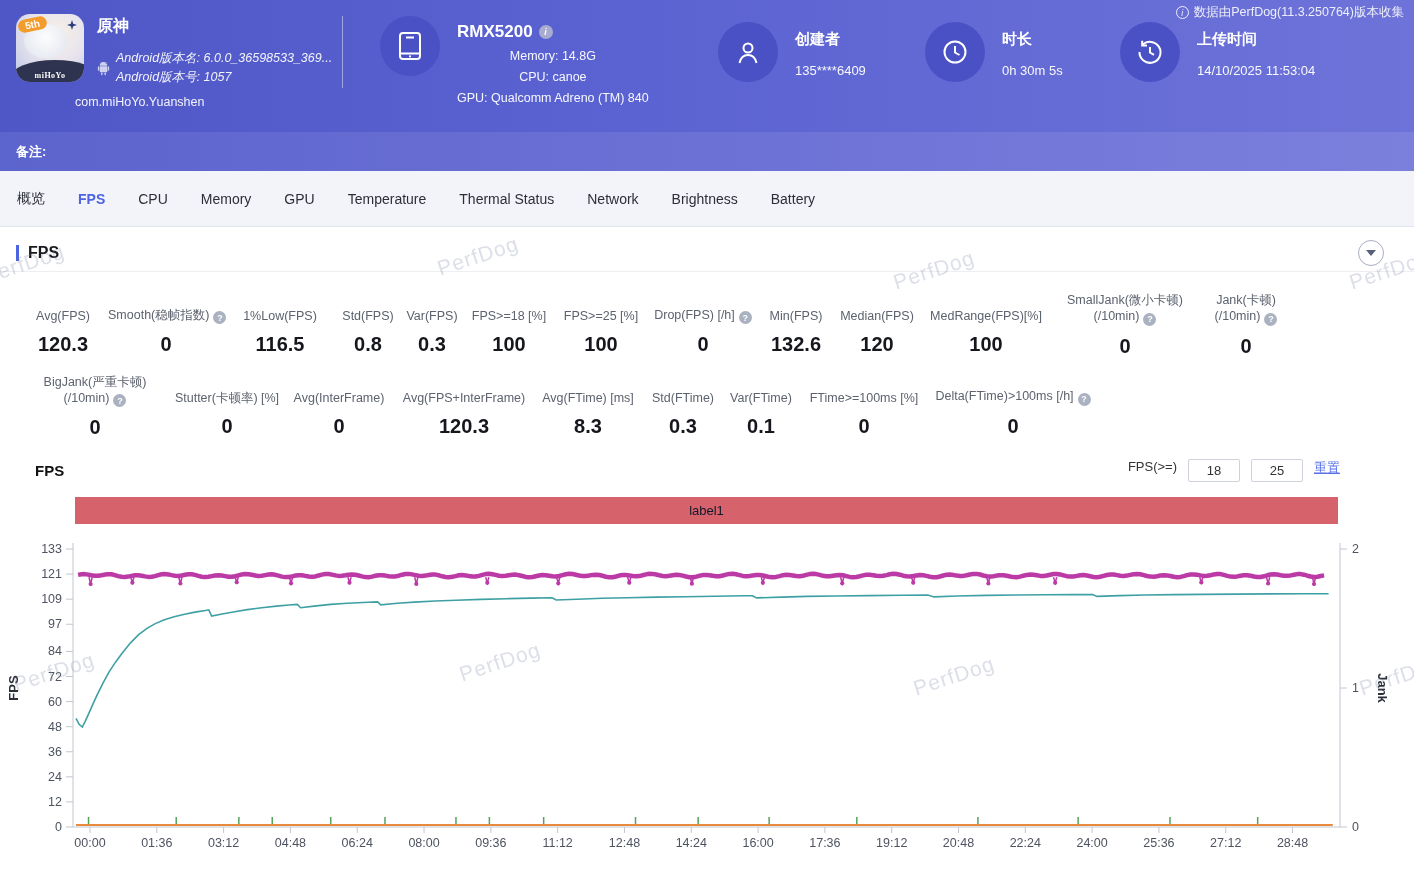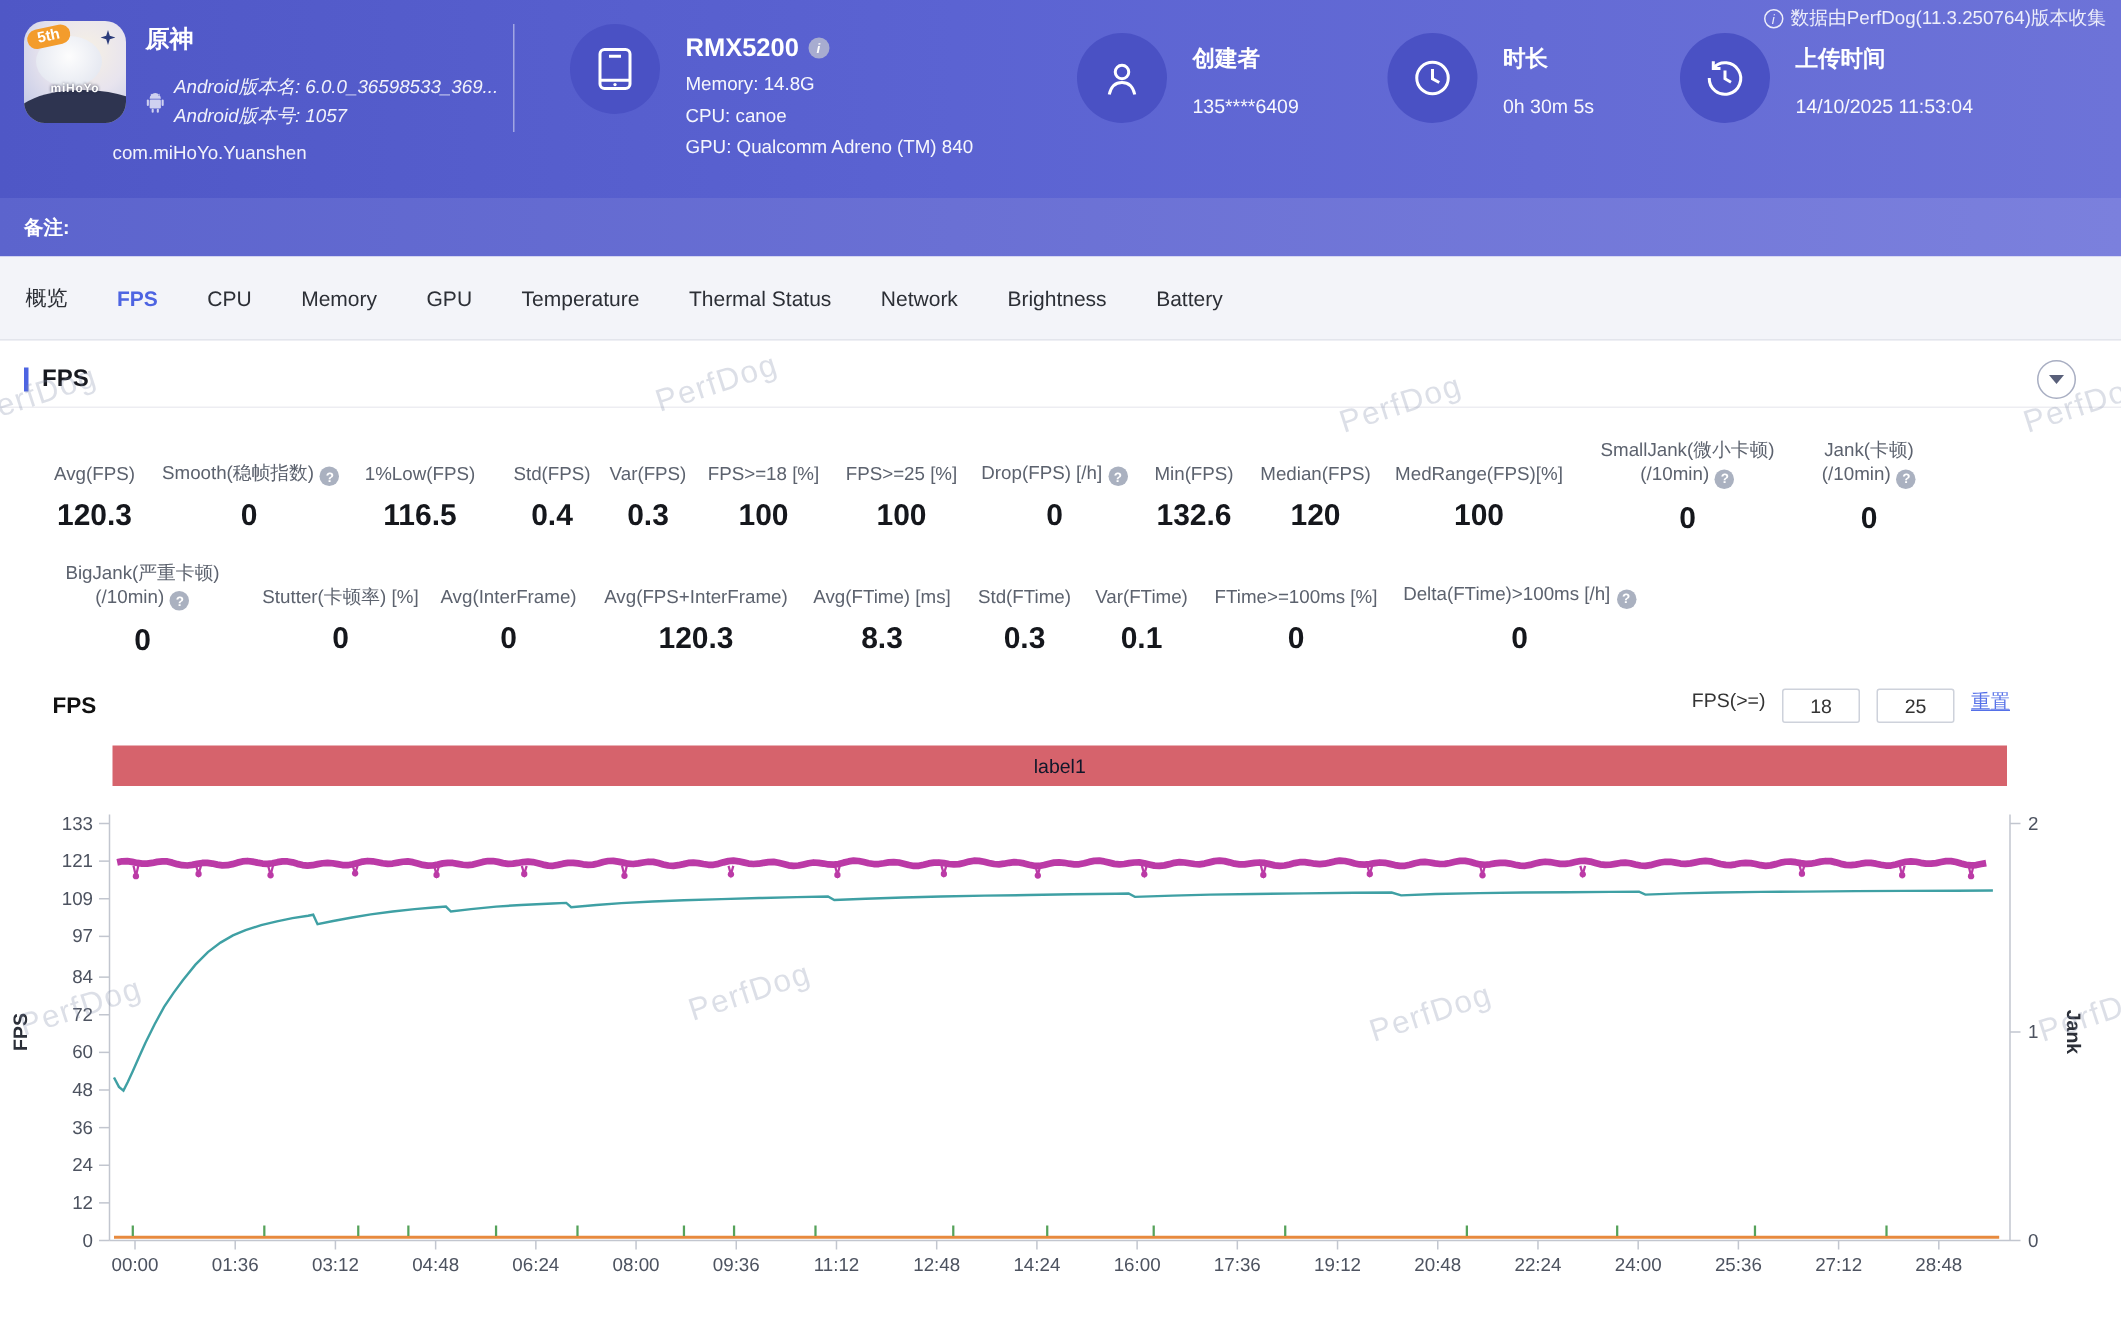--- a/index.html
+++ b/index.html
@@ -13,34 +13,34 @@
   .app-icon { position:relative; width:68px; height:68px; border-radius:14px; overflow:hidden;
               background:radial-gradient(circle at 60% 30%, #f7f1e4 0%, #e8e4ee 45%, #b9c2e4 100%); flex:0 0 auto; }
   .app-icon .hair { position:absolute; left:8px; top:10px; width:44px; height:34px; border-radius:50%;
                     background:radial-gradient(circle at 50% 40%, #fdfdfd, #dfe3ee); }
   .app-icon .cloak { position:absolute; left:-6px; bottom:-14px; width:90px; height:36px; border-radius:50%;
                      background:#2e3450; }
   .app-icon .spark { position:absolute; right:7px; top:6px; width:10px; height:10px; background:#2c3c7c;
                      clip-path:polygon(50% 0,62% 38%,100% 50%,62% 62%,50% 100%,38% 62%,0 50%,38% 38%); }
   .app-icon .badge5 { position:absolute; left:2px; top:4px; background:#f39c2c; color:#fff; font-size:10px; font-weight:bold;
                       padding:1px 7px; border-radius:9px; transform:rotate(-12deg); }
-  .app-icon .brand { position:absolute; left:0; right:0; bottom:19px; text-align:center; color:#fff;
-                     font-size:8px; font-weight:bold; letter-spacing:.5px; text-shadow:0 0 2px #20263e; }
+  .app-icon .brand { position:absolute; left:0; right:0; bottom:2px; text-align:center; color:#fff;
+                     font-size:8px; font-weight:bold; letter-spacing:.5px; text-shadow:0 0 2px #20263e;font-family:Liberation Serif, serif; }
   .app-meta { margin-left:13px; padding-top:2px; }
   .app-name { font-size:16px; font-weight:bold; }
   .ver-row { display:flex; align-items:center; margin-top:12px; gap:6px;font-style:italic; }
   .android-icon { width:13px; height:15px; opacity:.85; flex:0 0 auto; }
   .ver-lines { font-size:12.5px; line-height:19px; color:rgba(255,255,255,.92); }
   .pkg { margin-top:8px; margin-left:-22px; font-size:12.5px; color:rgba(255,255,255,.92); }
   .v-divider { position:absolute; left:342px; top:16px; width:1px; height:72px; background:rgba(255,255,255,.45); }
 
   .hicon-circle { width:60px; height:60px; border-radius:50%; background:#4a51c4; display:flex; align-items:center; justify-content:center; flex:0 0 auto; }
   .info-block { position:absolute; display:flex; gap:17px; }
   .device { left:380px; top:16px; }
-  .device .lines { padding-top:6px; }
+  .device .lines { padding-top:6px;text-align:center; }
   .model-row { display:flex; align-items:center; gap:6px; font-size:17px; font-weight:bold; }
   .device .dline { margin-top:7px; font-size:12.5px; color:rgba(255,255,255,.95); }
   .i-badge { width:14px; height:14px; border-radius:50%; background:#a7acd0; color:#fff; font-size:9px; font-weight:bold;
              font-style:italic; display:inline-flex; align-items:center; justify-content:center; }
   .creator { left:718px; top:22px; }
   .duration { left:925px; top:22px; }
   .upload { left:1120px; top:22px; }
   .kv { padding-top:8px; }
   .kv .k { font-size:15px; font-weight:bold; }
   .kv .v { margin-top:14px; font-size:13px; color:rgba(255,255,255,.95); }
@@ -245,21 +245,21 @@
         <div class="stat" style="width: 112px;">
           <div class="s-label">
             <span class="row"><span>1%Low(FPS)</span></span>
           </div>
           <div class="s-value">116.5</div>
         </div>
         <div class="stat" style="width: 64px;">
           <div class="s-label">
             <span class="row"><span>Std(FPS)</span></span>
           </div>
-          <div class="s-value">0.4</div>
+          <div class="s-value">0.8</div>
         </div>
         <div class="stat" style="width: 64px;">
           <div class="s-label">
             <span class="row"><span>Var(FPS)</span></span>
           </div>
           <div class="s-value">0.3</div>
         </div>
         <div class="stat" style="width: 90px;">
           <div class="s-label">
             <span class="row"><span>FPS&gt;=18 [%]</span></span>

